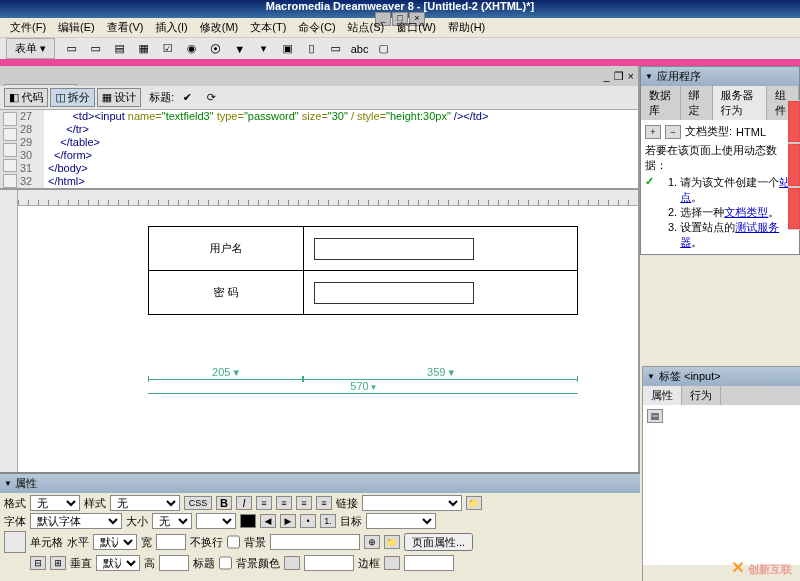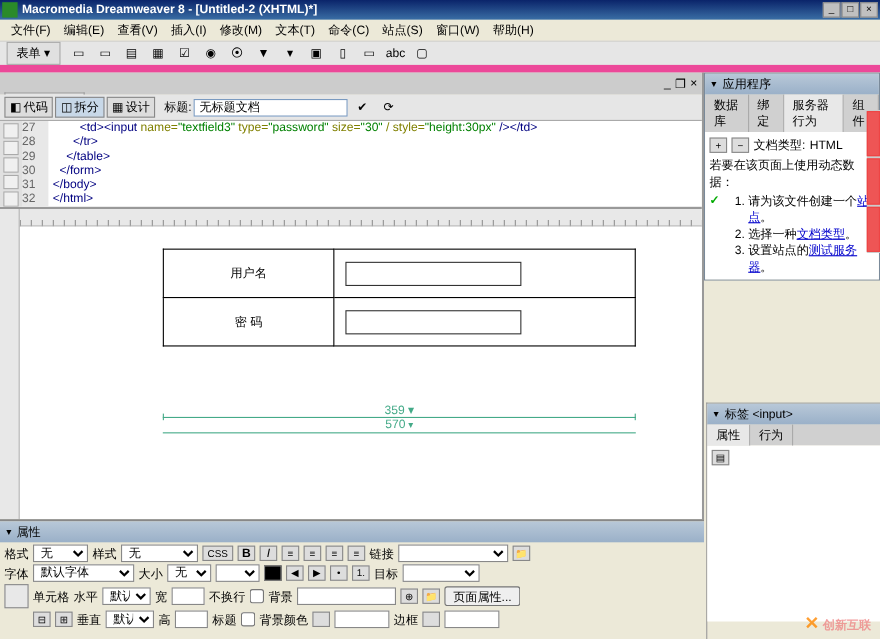--- a/index.html
+++ b/index.html
@@ -1,19 +1,19 @@
 <!DOCTYPE html>
 <html><head>
 <meta charset="utf-8">
 <style>
 * { box-sizing: border-box; margin: 0; padding: 0; font-family: "SimSun", "宋体", sans-serif; font-size: 11px; }
 body { background: #ece9d8; width: 800px; height: 581px; overflow: hidden; position: relative; }
 
 
-.titlebar { background: linear-gradient(#0a246a, #3a6ea5); color: white; height: 18px; display: flex; align-items: center; padding: 0 2px; }
+.titlebar { background: linear-gradient(#0a246a, #3a6ea5); color: white; height: 18px; display: flex; align-items: center; padding: 0 2px; flex-direction: column; }
 .titlebar .icon { width: 14px; height: 14px; background: #2a8a2a; margin-right: 4px; }
 .titlebar .title { flex: 1; font-weight: bold; font-size: 11px; }
 .titlebar .winbtns { display: flex; gap: 1px; }
 .titlebar .winbtn { width: 16px; height: 14px; background: #c0c0c0; border: 1px solid #888; text-align: center; line-height: 10px; font-size: 9px; color: #000; }
 
 
 .menubar { background: #ece9d8; height: 20px; display: flex; align-items: center; padding: 0 4px; border-bottom: 1px solid #ccc; }
 .menubar span { padding: 2px 6px; }
 
 
@@ -152,21 +152,20 @@
         <span>❐</span>
         <span>×</span>
       </div>
     </div>
 
     <div class="doctoolbar">
       <div class="viewbtn">◧ <span>代码</span></div>
       <div class="viewbtn active">◫ <span>拆分</span></div>
       <div class="viewbtn">▦ <span>设计</span></div>
       <span style="margin-left:6px">标题:</span>
-      <input class="title-input" value="无标题文档" style="">
       <div class="tb-btn">✔</div>
       <div class="tb-btn">⟳</div>
     </div>
 
     <div class="codeview">
       <div class="vtb">
         <div></div>
           <div></div>
           <div></div>
           <div></div>
@@ -201,20 +200,21 @@
                   <td class="label">用户名</td>
                   <td class="field"><input style=""></td>
                 </tr>
             <tr>
                   <td class="label">密 码</td>
                   <td class="field"><input type="password" style=""></td>
                 </tr>
           </tbody>
             </table>
           <div class="dims">
+            <div style="width:155px"><span>205</span> ▾</div>
             <div style="flex:1"><span>359</span> ▾</div>
           </div>
           <div class="dims2"><span>570</span> ▾</div>
         </div>
       </div>
     </div>
 
     <div class="statusbar">
       <div class="tagsel">
         <span>&lt;body&gt;</span><span>&lt;form#form1&gt;</span><span>&lt;table&gt;</span><span>&lt;tr&gt;</span><span>&lt;td&gt;</span>

